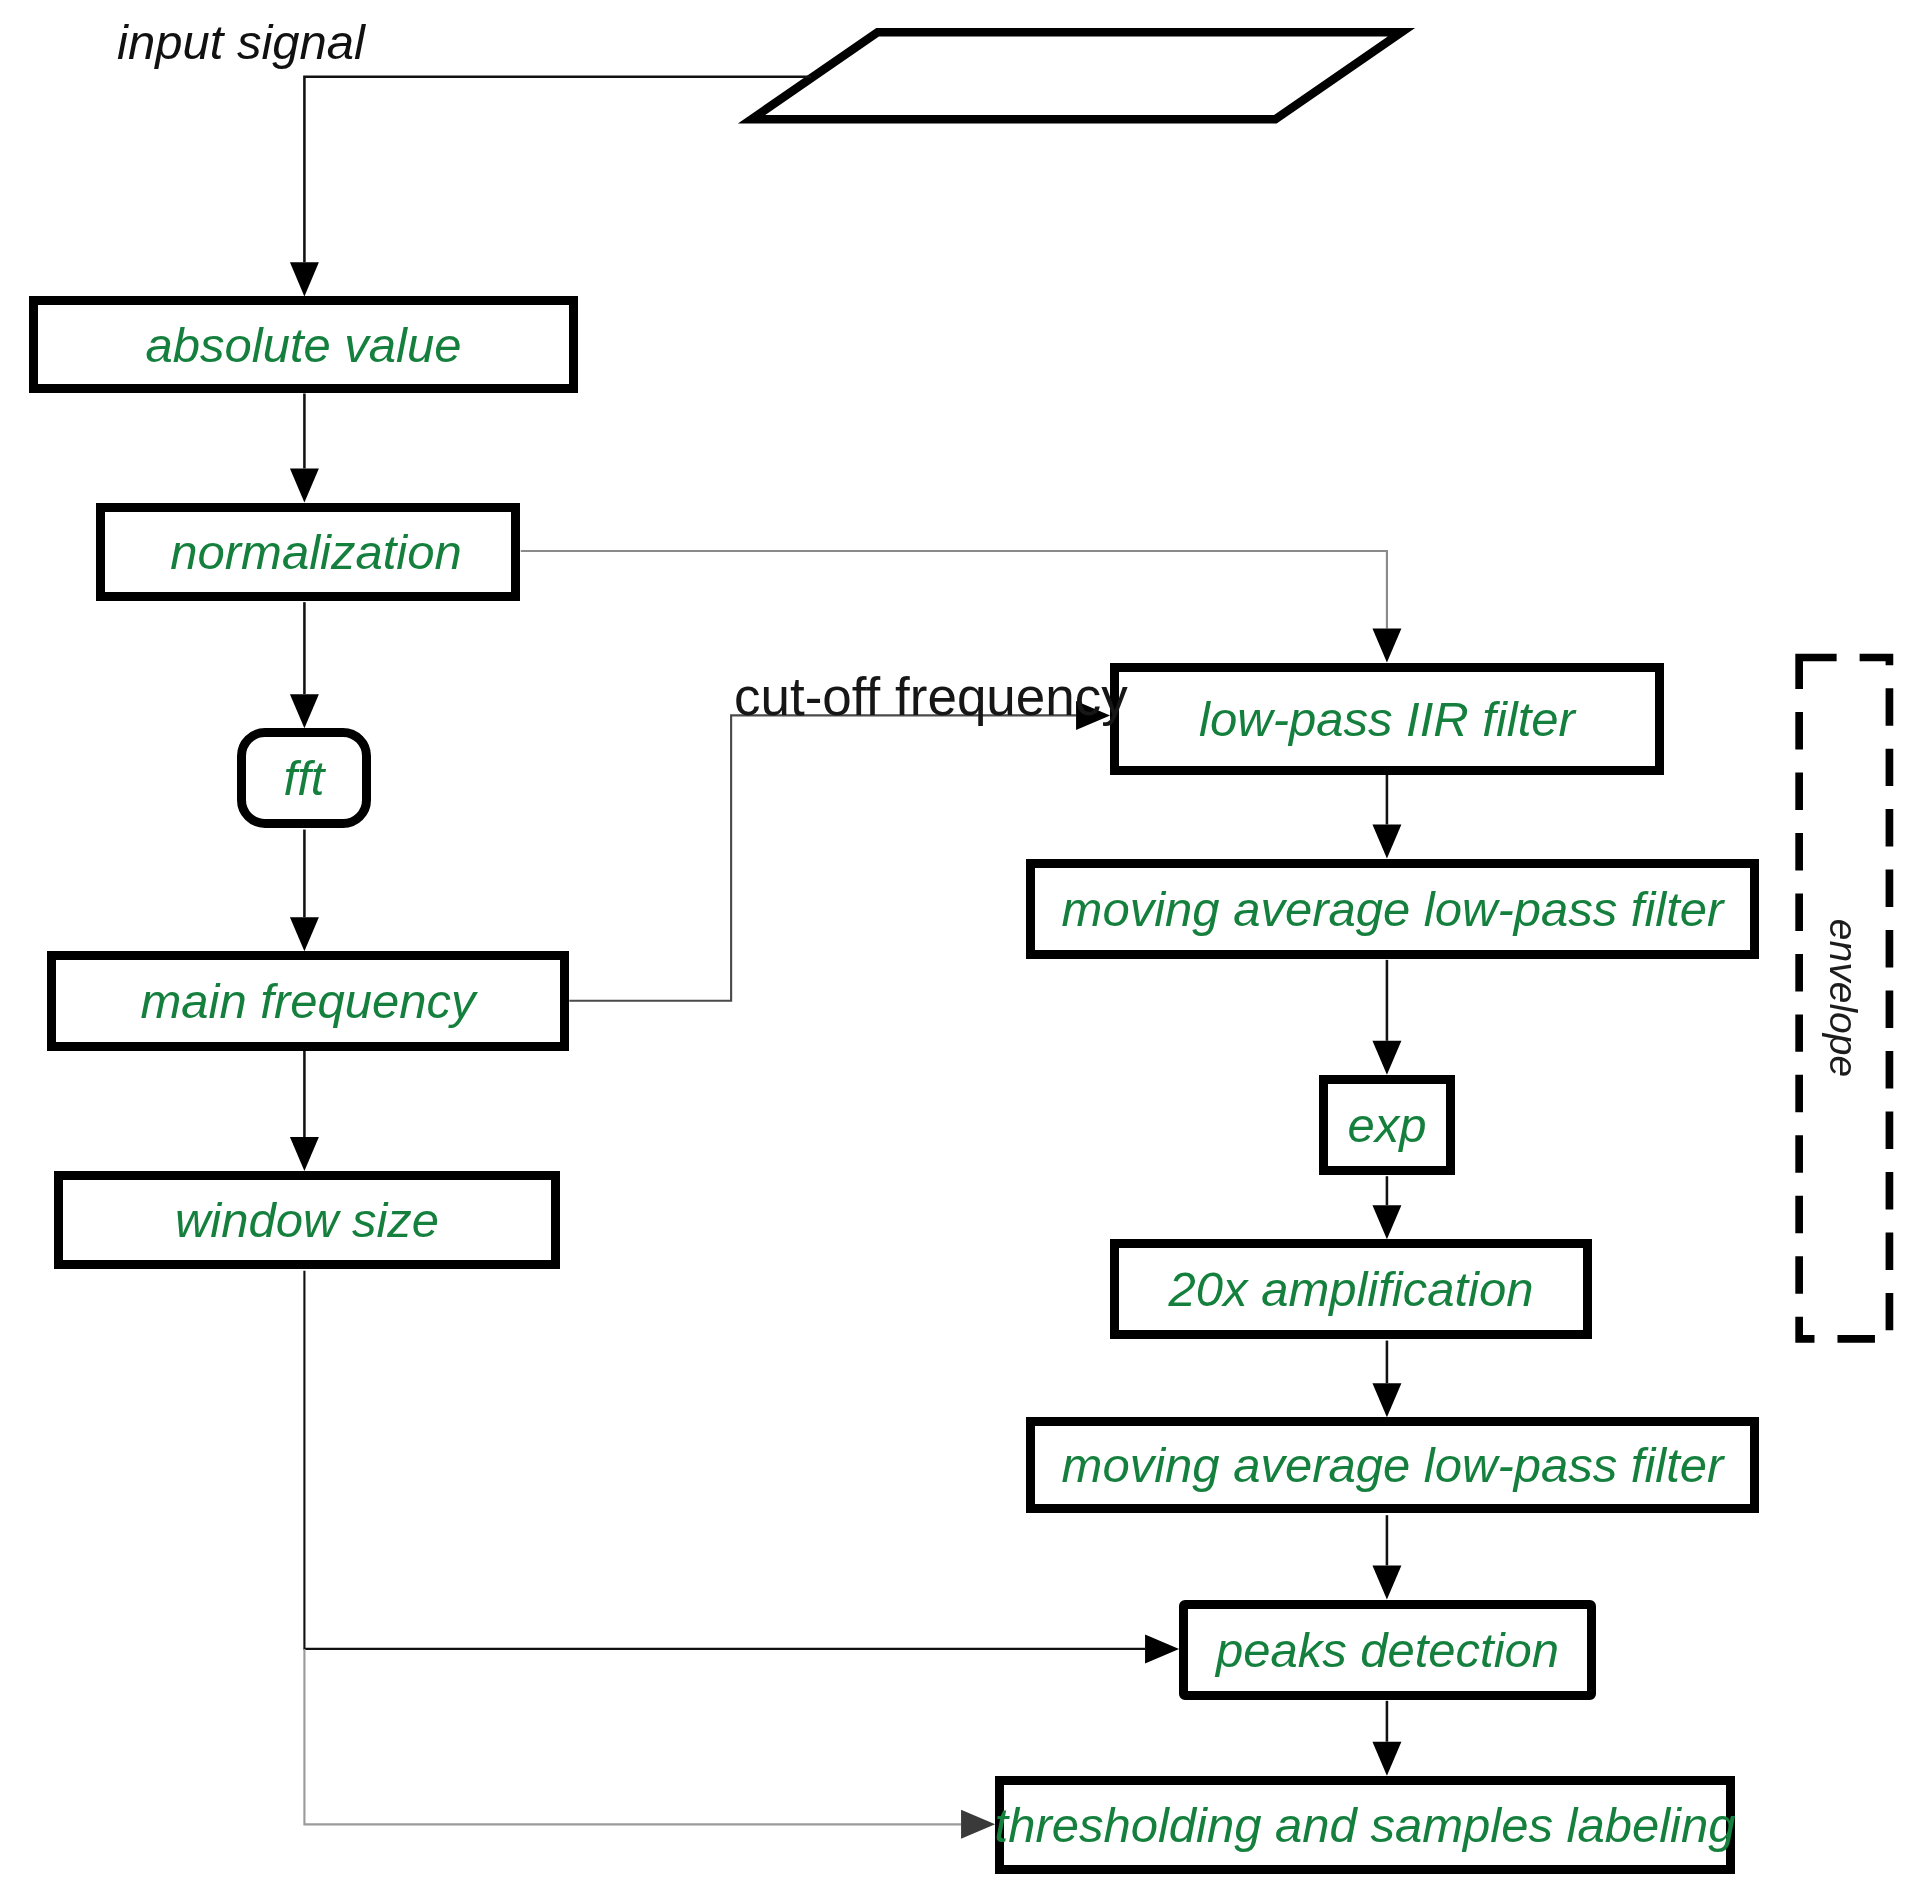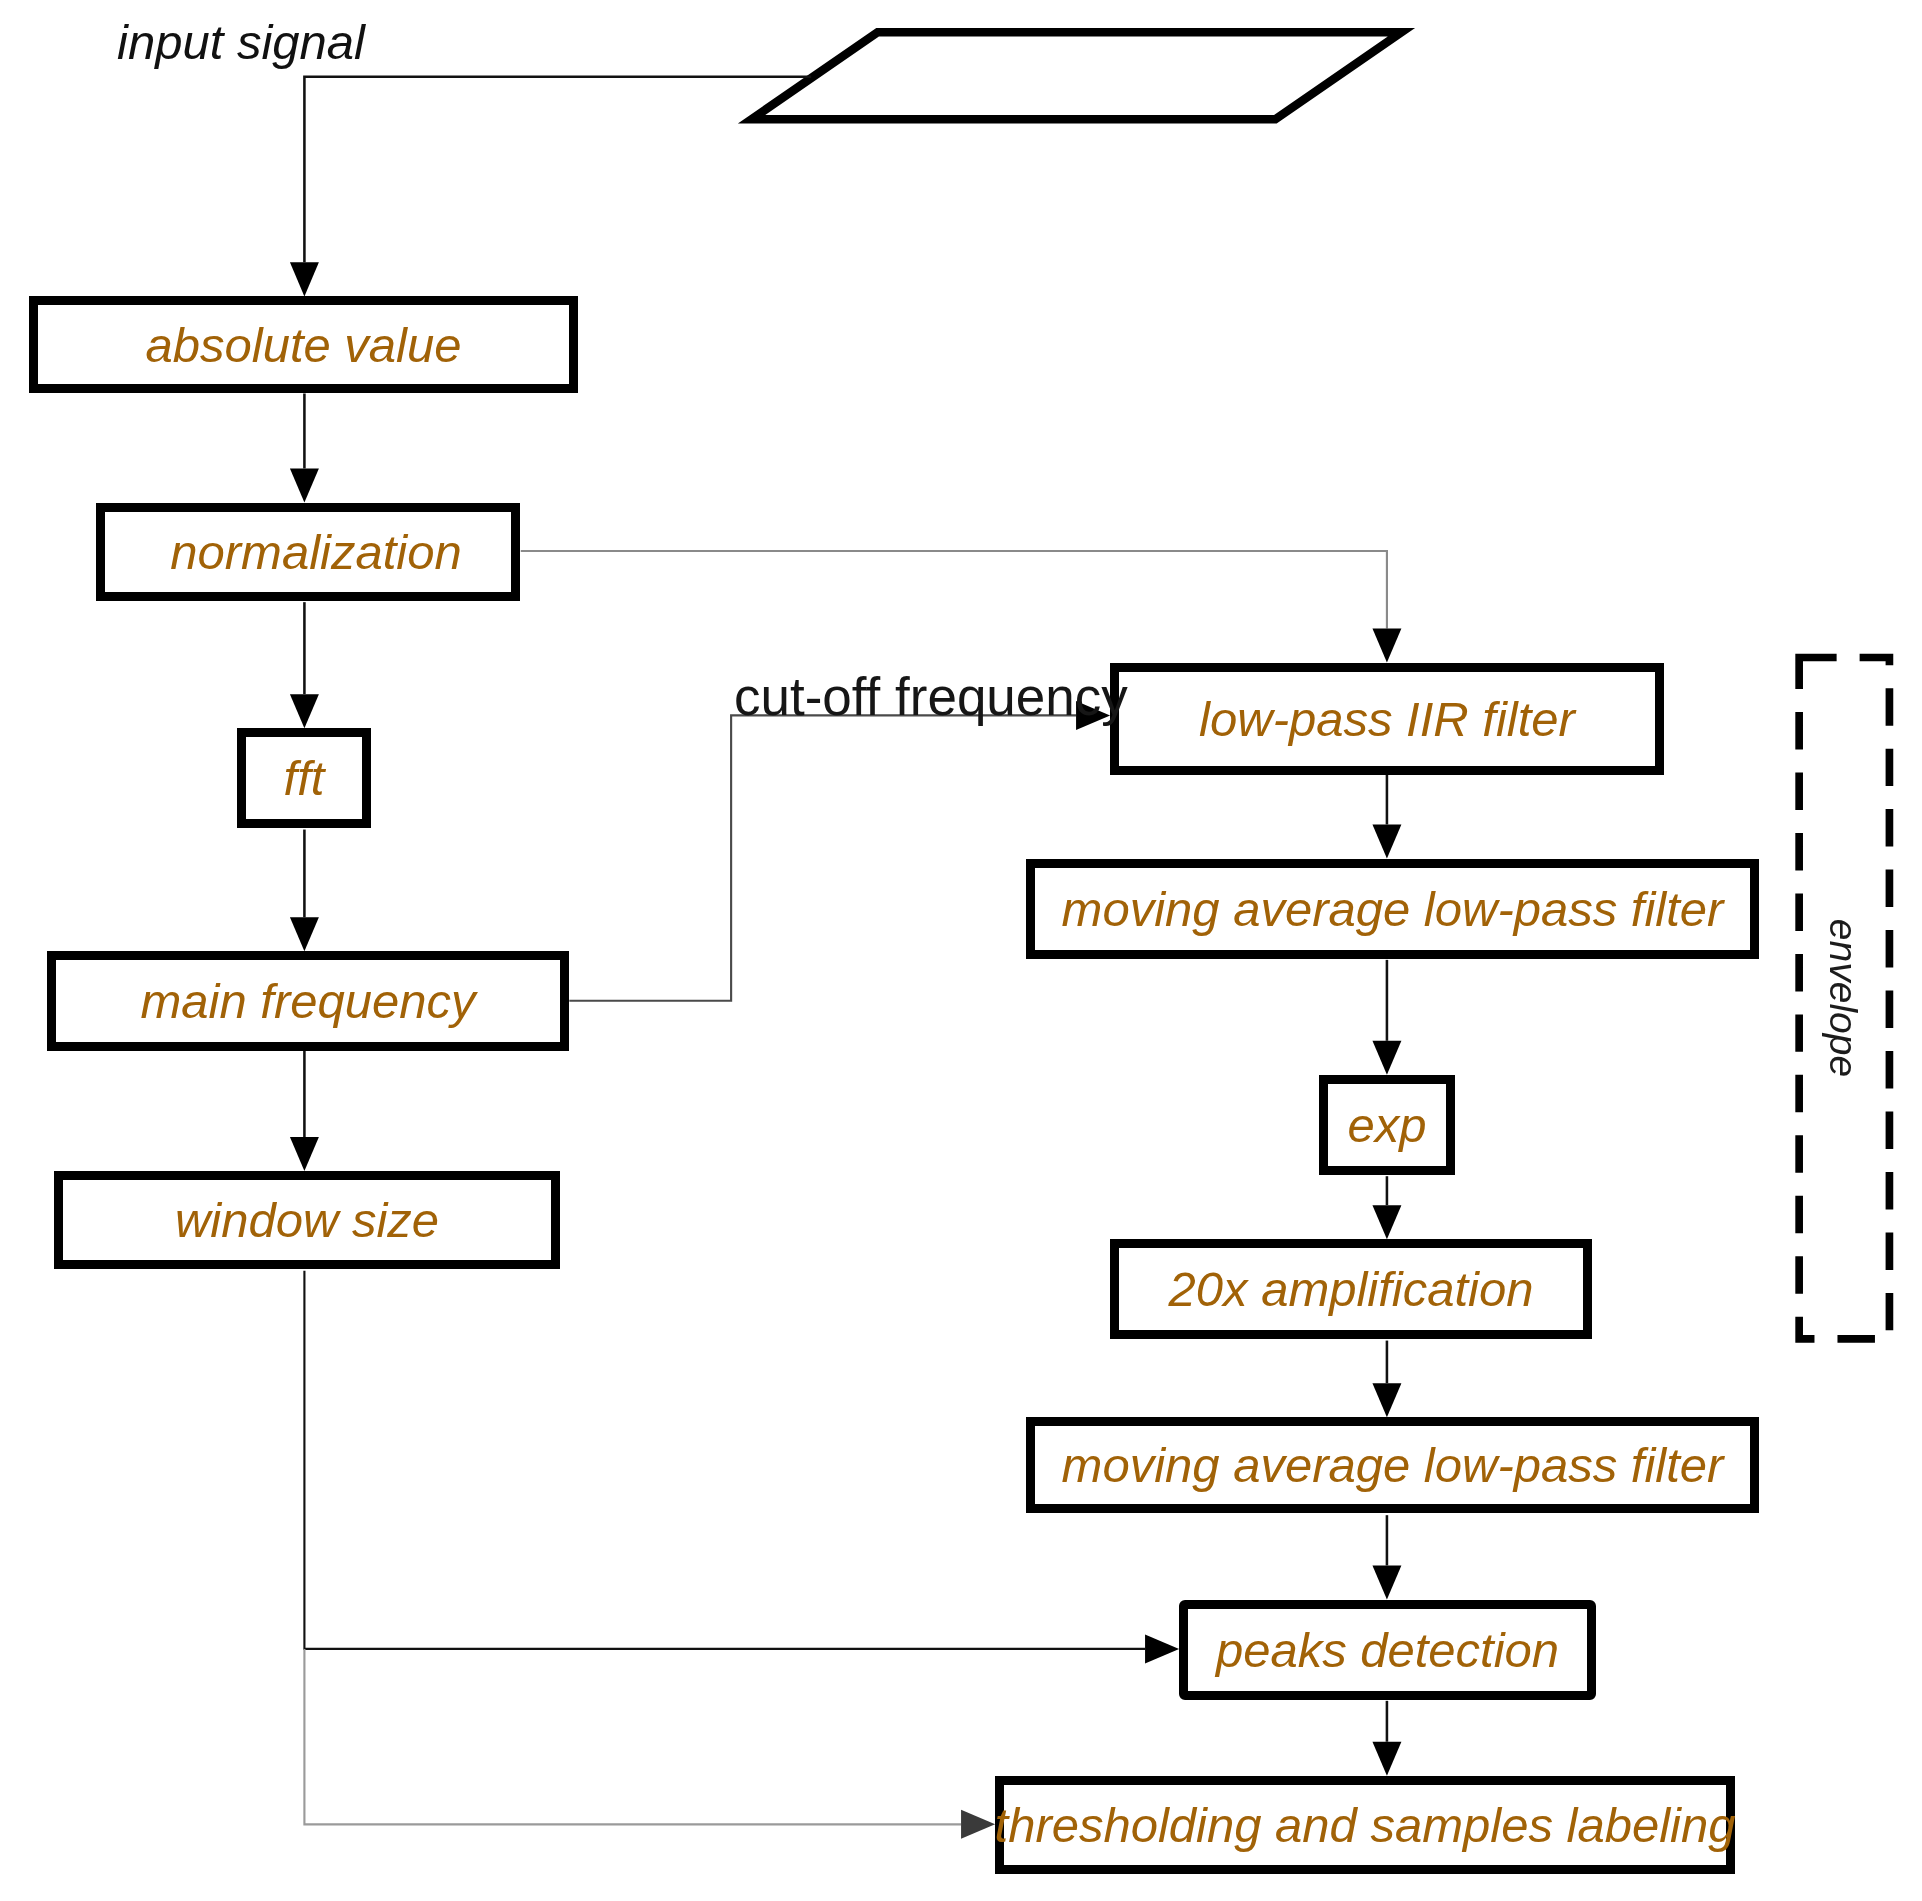--- a/index.html
+++ b/index.html
@@ -14,21 +14,21 @@
   #wires{position:absolute;left:0;top:0;z-index:1;}
   .node{
     position:absolute;
     box-sizing:border-box;
     background:#ffffff;
     border:9.4px solid #000000;
     display:flex;align-items:center;justify-content:center;
     font-style:italic;
     font-size:49px;
     letter-spacing:0px;
-    color:#a16207;
+    color:#15803d;
     z-index:2;
     white-space:nowrap;
   }
   .floating-label{
     position:absolute;z-index:3;white-space:nowrap;color:#1c1c1c;
   }
   #label-input-signal{
     left:856px;top:36px;width:426px;height:83px;
     display:flex;align-items:center;justify-content:center;
     font-style:italic;font-size:49px;z-index:2;padding-left:28px;
@@ -38,21 +38,21 @@
     font-size:53px;font-style:normal;color:#161616;
   }
   #label-envelope{
     left:1843px;top:998px;
     transform:translate(-50%,-50%) rotate(90deg);
     font-style:italic;font-size:39px;color:#1c1c1c;
   }
   
   #node-absolute-value{left:29px;top:296px;width:549px;height:97px;}
   #node-normalization{left:96px;top:503px;width:424px;height:98px;padding-left:16px;}
-  #node-fft{left:237px;top:728px;width:134px;height:100px;}
+  #node-fft{left:237px;top:728px;width:134px;height:100px;border-radius:28px;}
   #node-main-frequency{left:47px;top:951px;width:522px;height:100px;}
   #node-window-size{left:54px;top:1171px;width:506px;height:98px;}
   #node-lowpass-iir{left:1110px;top:663px;width:554px;height:112px;}
   #node-moving-avg-1{left:1026px;top:859px;width:733px;height:100px;}
   #node-exp{left:1319px;top:1075px;width:136px;height:100px;}
   #node-amplification{left:1110px;top:1239px;width:482px;height:100px;}
   #node-moving-avg-2{left:1026px;top:1417px;width:733px;height:96px;}
   #node-peaks-detection{left:1179px;top:1600px;width:417px;height:100px;border-radius:6px;}
   #node-thresholding{left:995px;top:1776px;width:740px;height:98px;}
 </style>

